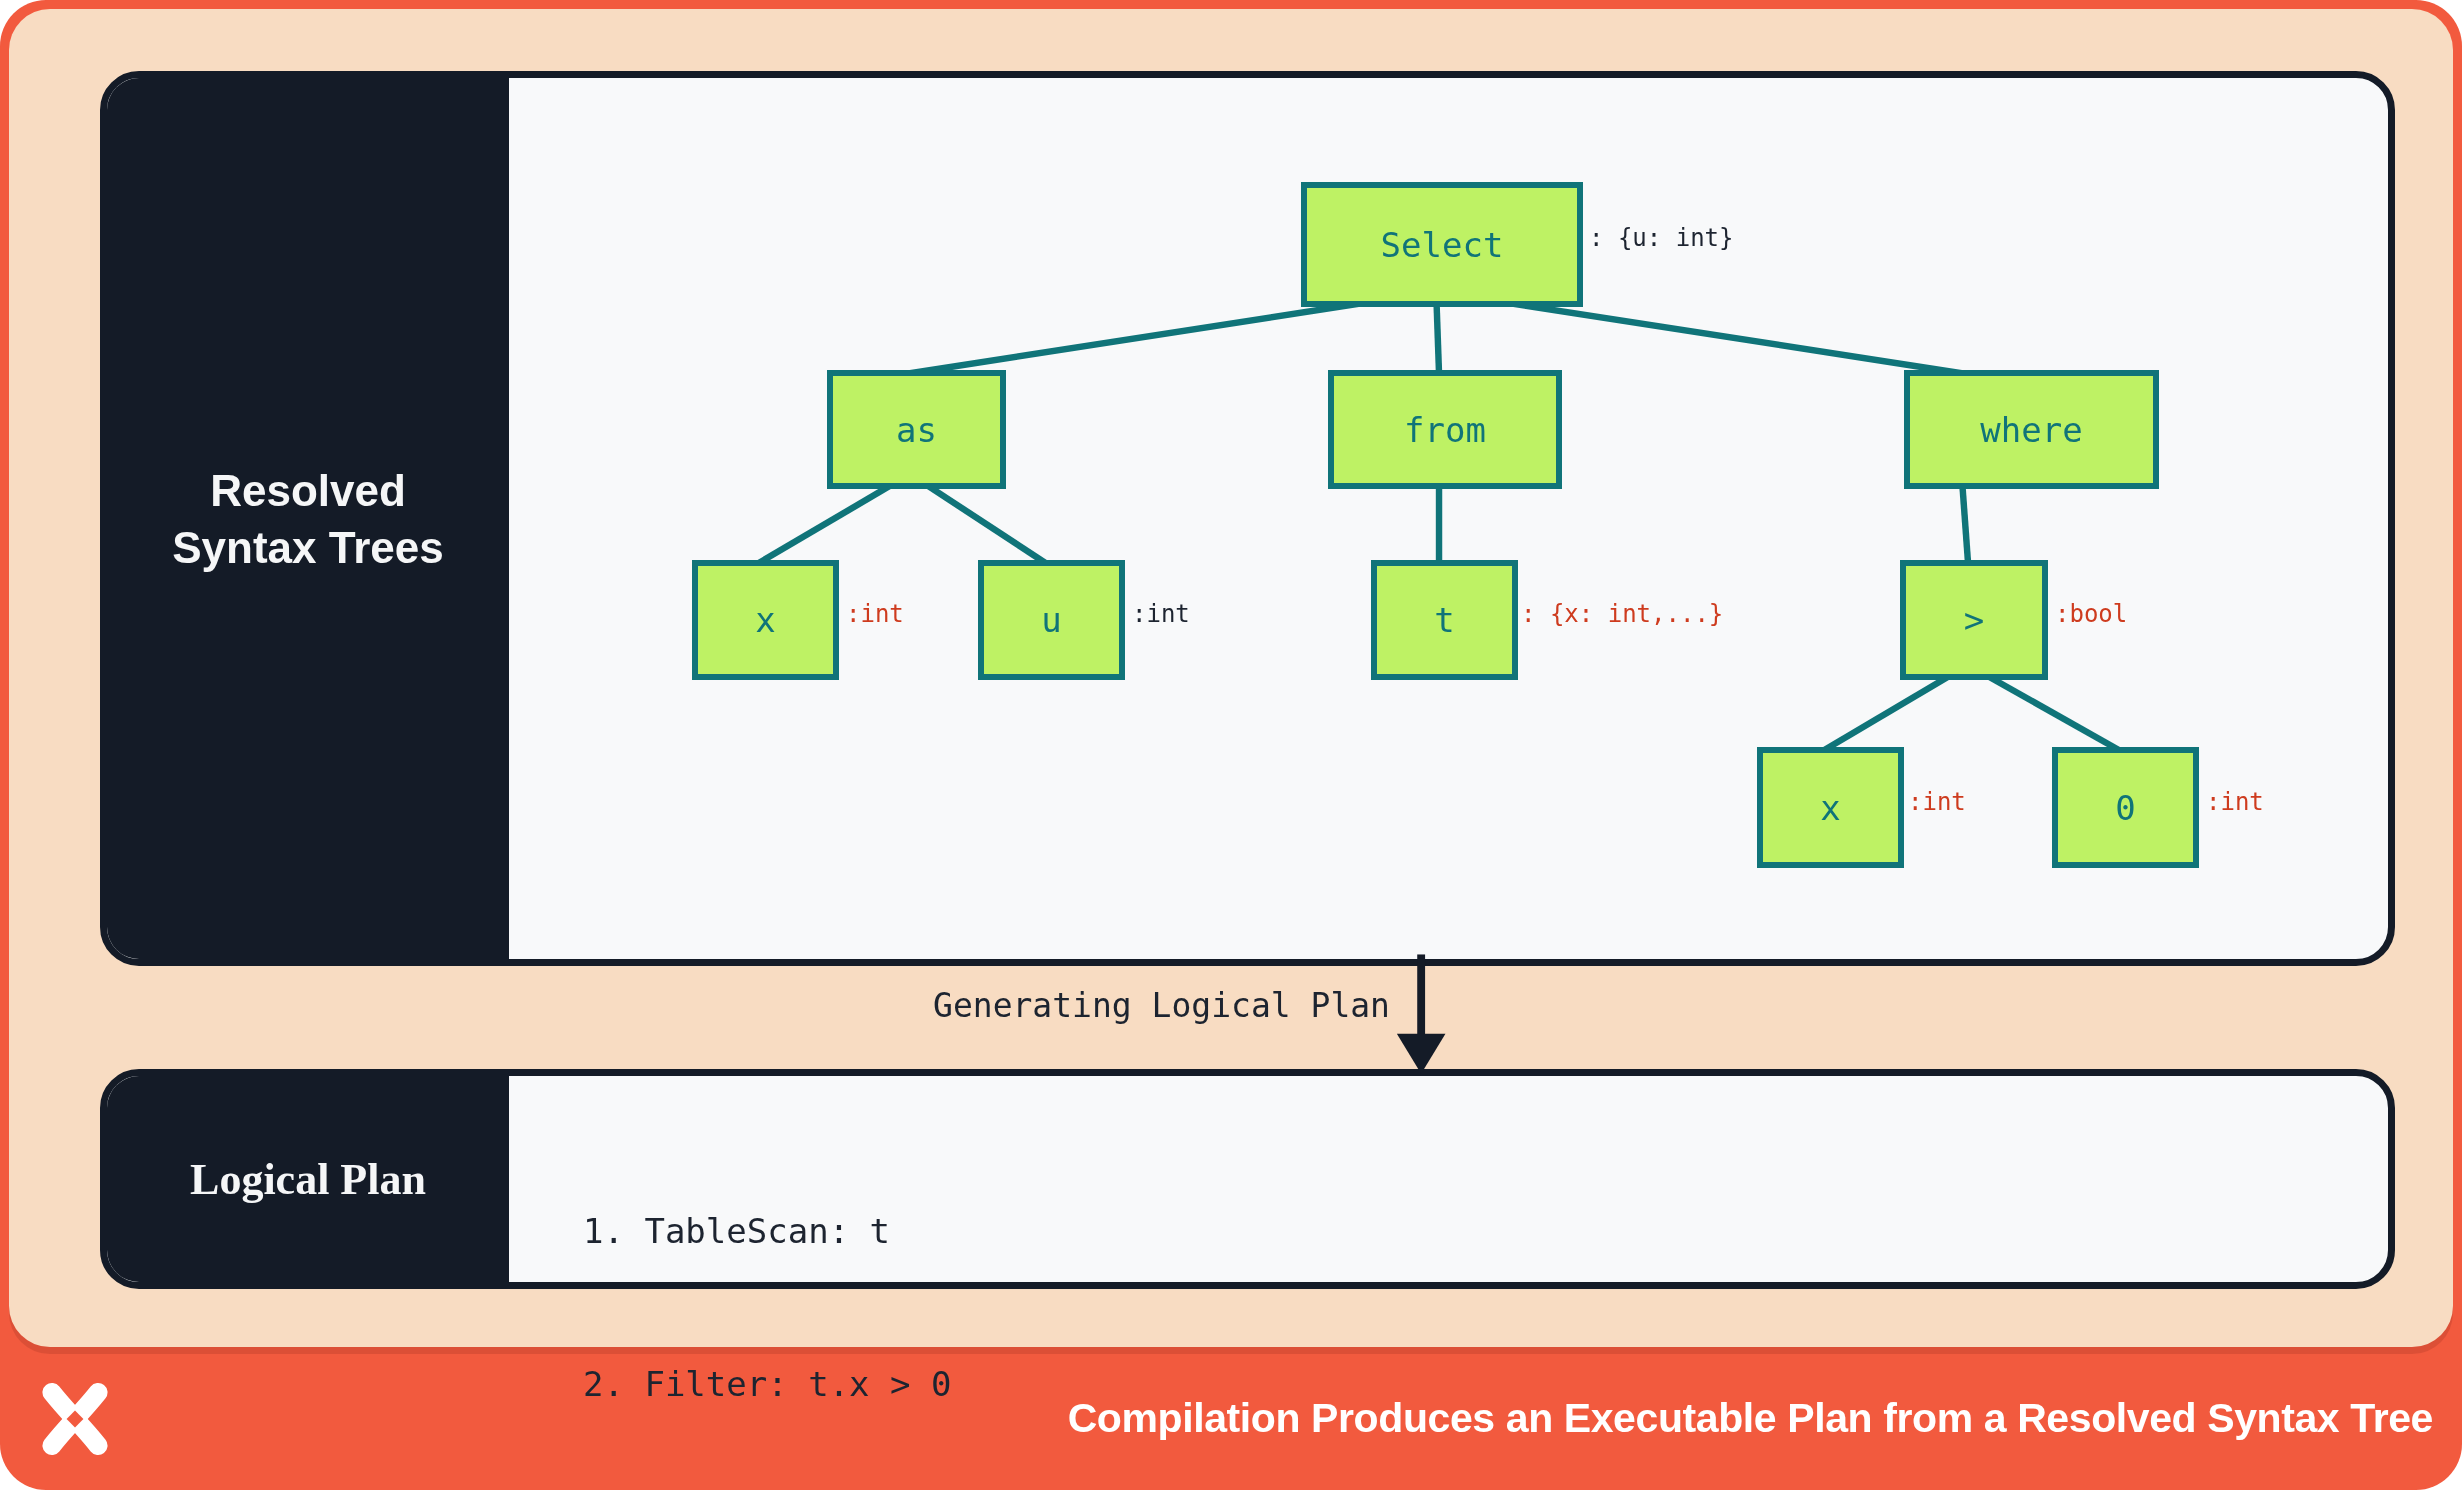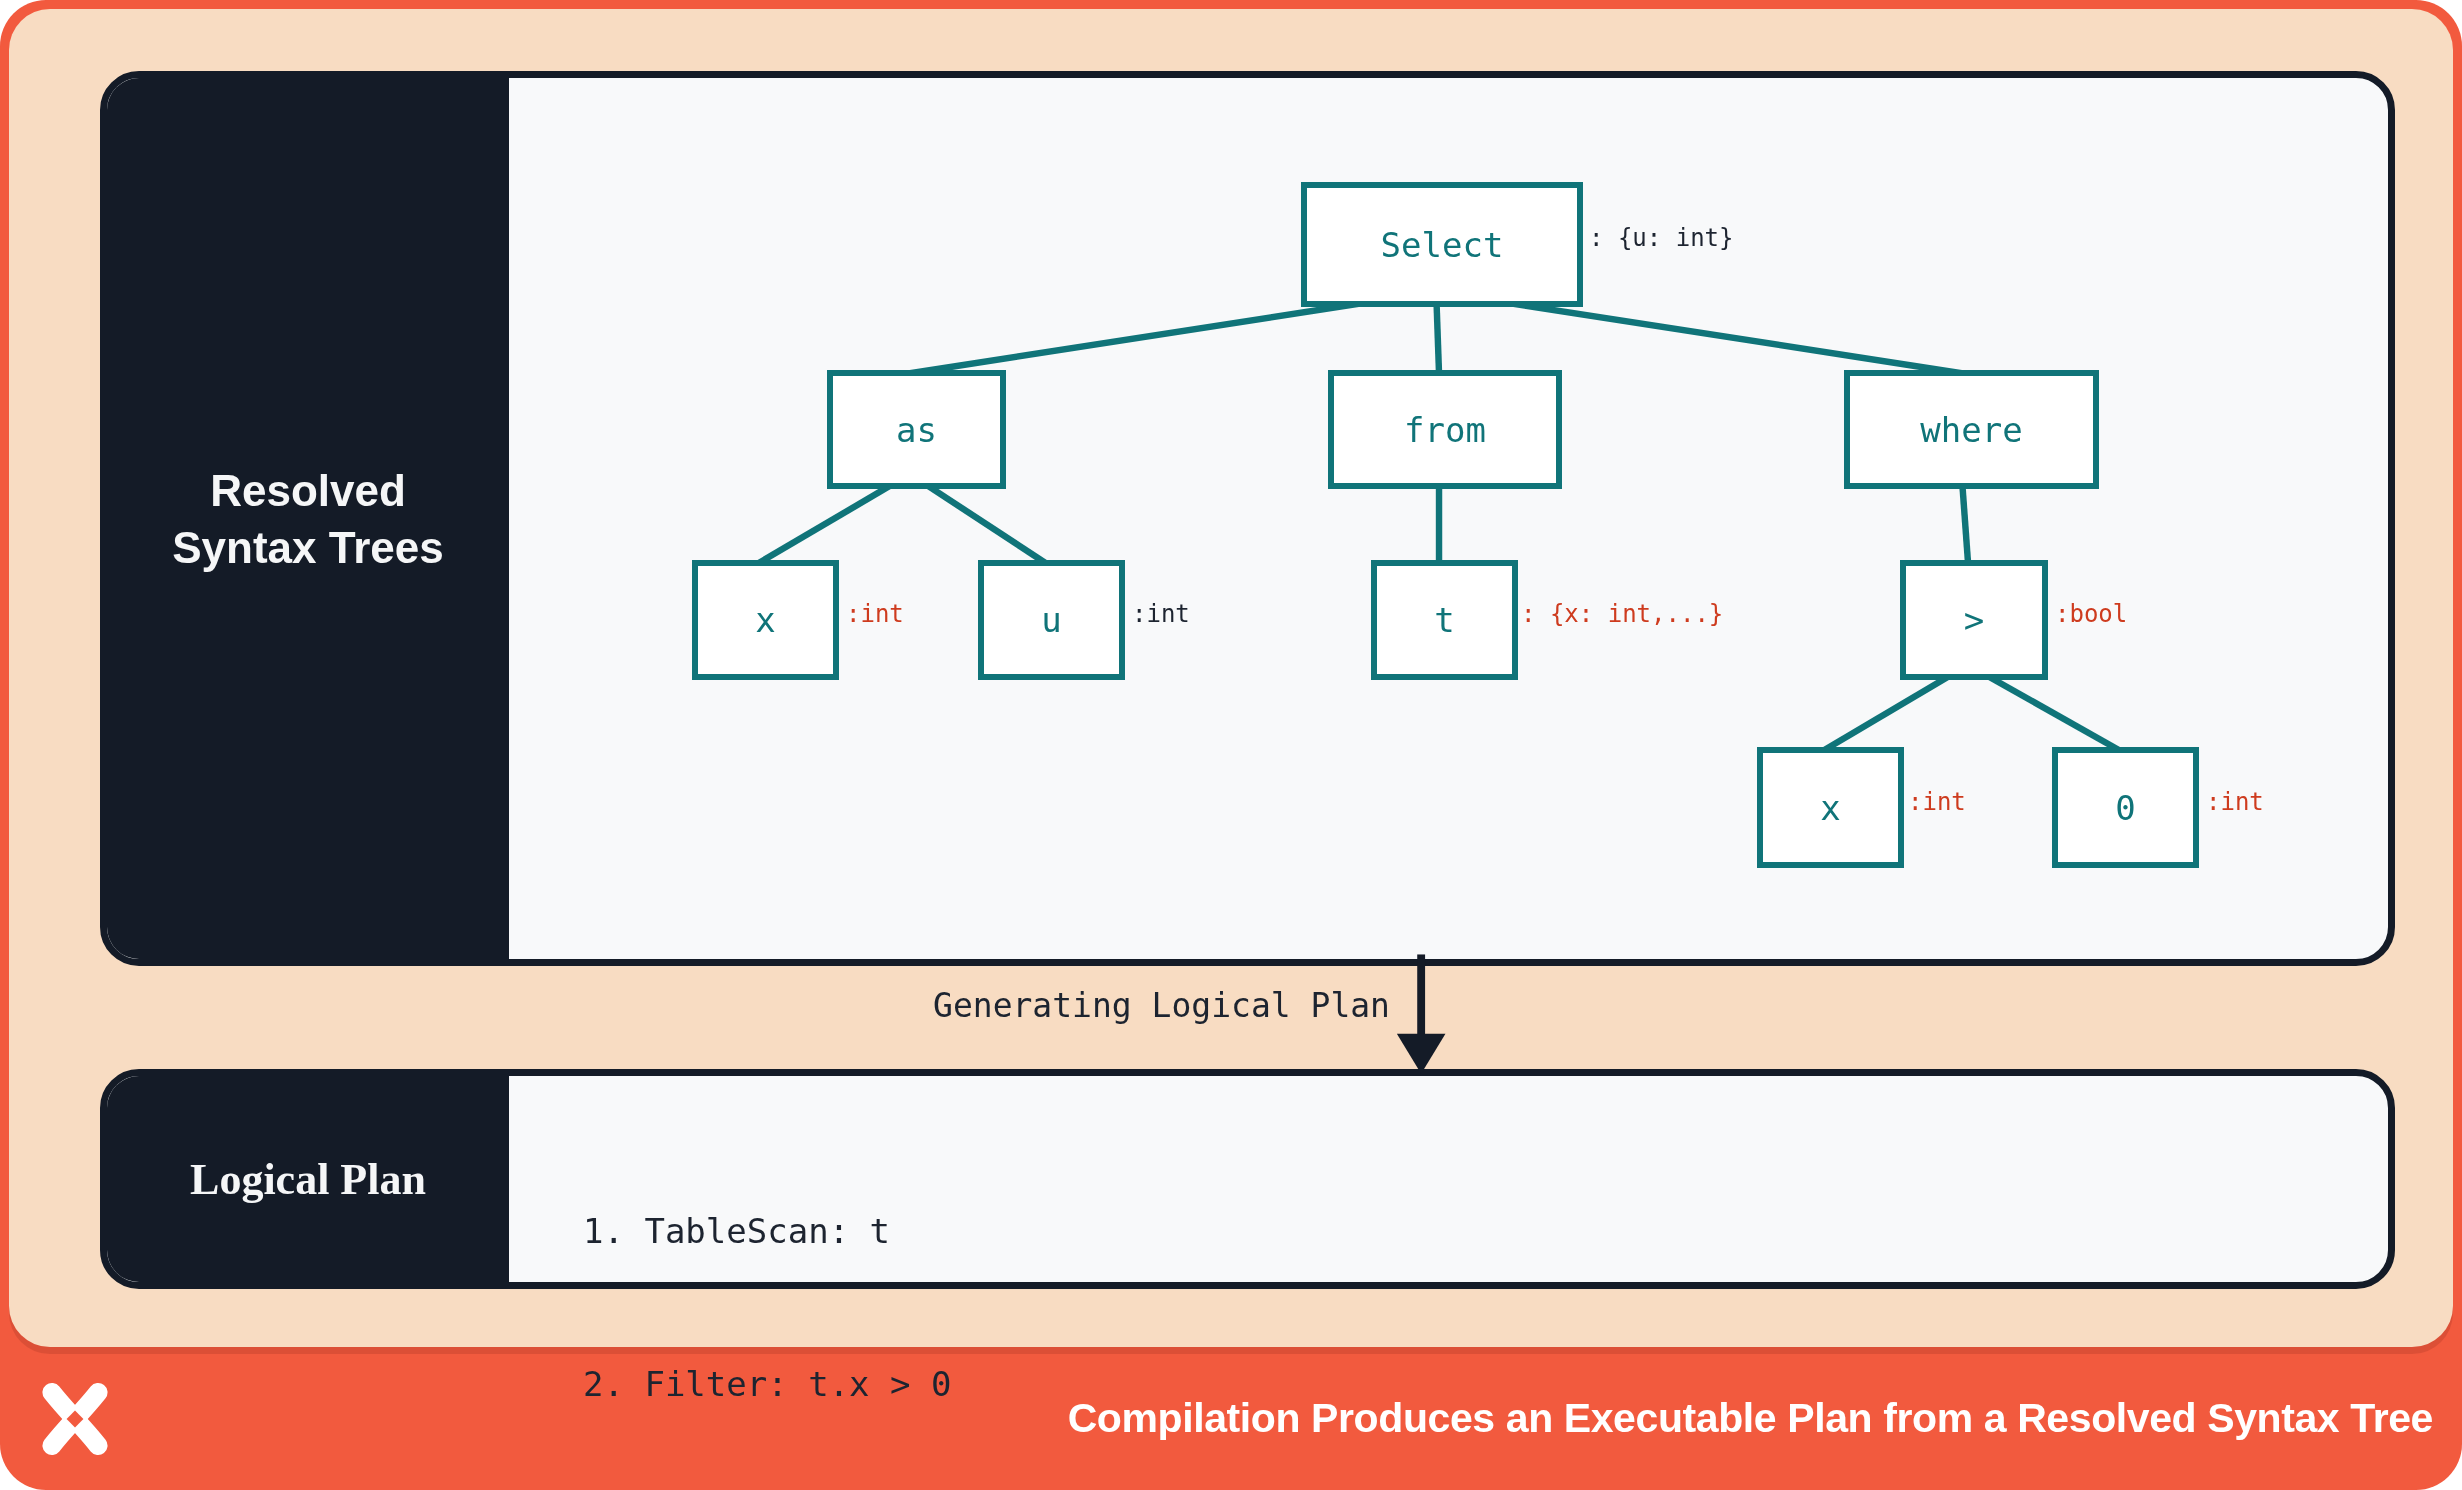--- a/index.html
+++ b/index.html
@@ -4,21 +4,21 @@
 <style>
   html,body{margin:0;padding:0;background:#ffffff;}
   body{width:2462px;height:1490px;position:relative;font-family:"Liberation Sans",sans-serif;}
   .card{position:absolute;left:0;top:0;width:2462px;height:1490px;background:#f25a3e;border-radius:46px;overflow:hidden;}
   .peach{position:absolute;left:9.3px;top:9.3px;width:2444px;height:1338px;background:#f8dcc2;border-radius:41px;box-shadow:0 7.1px 0 rgba(120,35,20,0.18);}
   .panel{position:absolute;left:100px;width:2281px;background:#f8f9fa;border:7.1px solid #141b27;border-radius:39px;overflow:hidden;z-index:1;}
   .panel.top{top:71px;height:881px;}
   .panel.bottom{top:1069px;height:206px;font-family:Liberation Serif, serif;}
   .sidebar{position:absolute;left:0;top:0;bottom:0;width:402px;background:#141b27;display:flex;flex-direction:column;align-items:center;justify-content:center;color:#f5f6f7;font-weight:bold;font-size:44px;line-height:57px;text-align:center;}
   .layer{position:absolute;left:0;top:0;width:2462px;height:1490px;z-index:2;pointer-events:none;}
-  .node{position:absolute;z-index:3;background:#ffffff;border:6.4px solid #107479;display:flex;align-items:center;justify-content:center;font-family:"DejaVu Sans Mono",monospace;font-size:34px;color:#107479;}
+  .node{position:absolute;z-index:3;background:#bef264;border:6.4px solid #107479;display:flex;align-items:center;justify-content:center;font-family:"DejaVu Sans Mono",monospace;font-size:34px;color:#107479;}
   .ann{position:absolute;z-index:3;height:46px;display:flex;align-items:center;font-family:"DejaVu Sans Mono",monospace;font-size:24px;font-weight:normal;white-space:pre;}
   .ann.red{color:#ce3b1e;}
   .ann.navy{color:#1d2430;}
   .transition-label{position:absolute;right:1072px;top:987px;height:37px;z-index:3;display:flex;align-items:center;font-family:"DejaVu Sans Mono",monospace;font-size:33px;color:#1d2430;white-space:pre;}
   .steps{position:absolute;left:583px;top:1104px;z-index:3;font-family:"DejaVu Sans Mono",monospace;font-size:34px;line-height:51px;color:#1d2430;white-space:pre;}
   .footer{position:absolute;left:0;top:1347px;width:2462px;height:143px;display:flex;align-items:center;justify-content:space-between;padding:0 29px 0 40px;box-sizing:border-box;z-index:1;gap:41px;}
   .footer-title{color:#ffffff;font-weight:bold;font-size:41px;letter-spacing:-0.4px;white-space:nowrap;}
   .logo{width:70px;height:76px;flex:0 0 auto;}
 </style>
 </head>
@@ -62,21 +62,21 @@
       <span>Select</span>
     </div>
   <div class="ann navy" style="left:1589px;top:215px">: {u: int}</div>
 
   <div class="node" style="left:827px;top:370px;width:167px;height:107px">
       <span>as</span>
     </div>
   <div class="node" style="left:1328px;top:370px;width:222px;height:107px">
       <span>from</span>
     </div>
-  <div class="node" style="left:1844px;top:370px;width:243px;height:107px">
+  <div class="node" style="left:1904px;top:370px;width:243px;height:107px">
       <span>where</span>
     </div>
 
   <div class="node" style="left:692px;top:560px;width:135px;height:108px">
       <span>x</span>
     </div>
   <div class="ann red" style="left:846px;top:591px">:int</div>
 
   <div class="node" style="left:978px;top:560px;width:135px;height:108px">
       <span>u</span>

